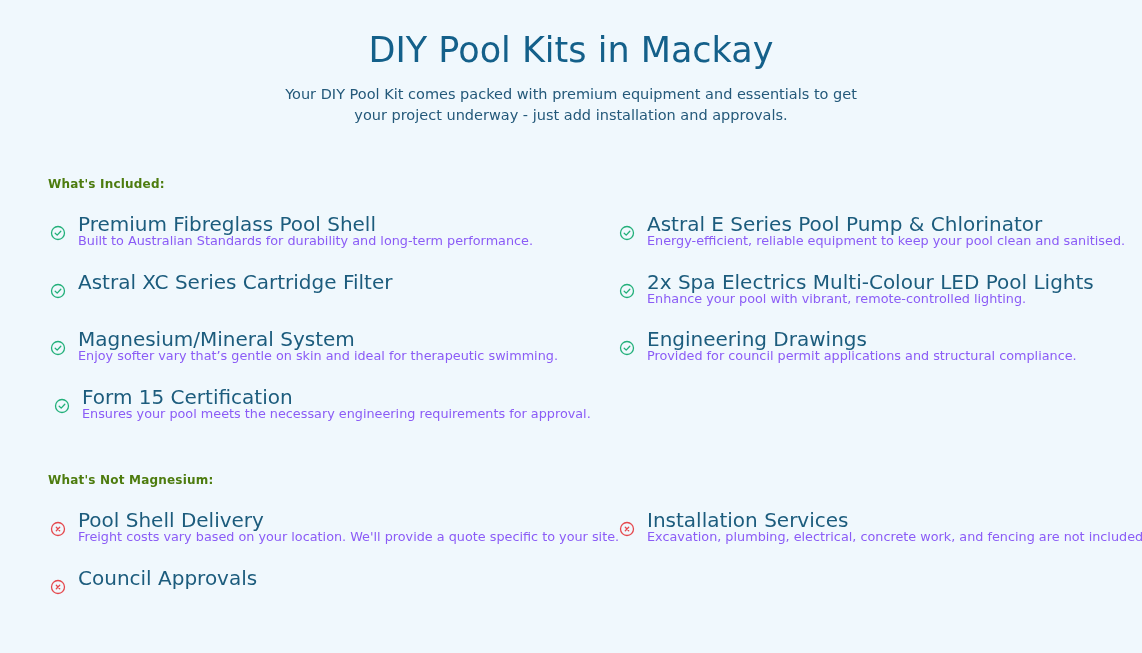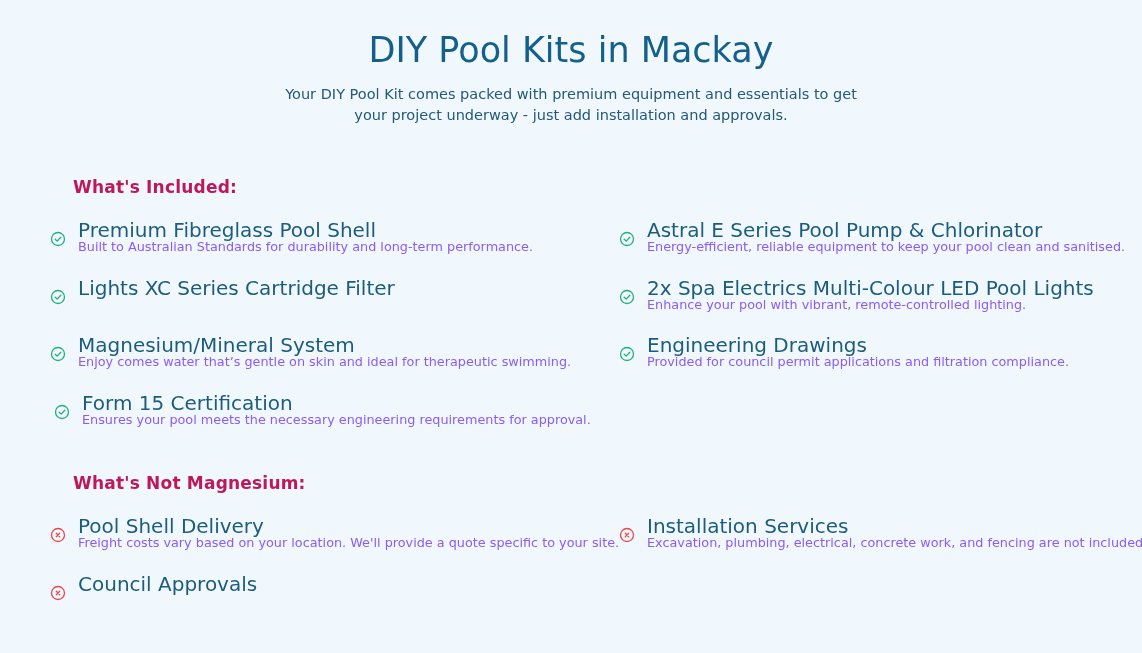--- a/index.html
+++ b/index.html
@@ -15,23 +15,22 @@
     font-size: 35px; font-weight: 500; color: #14608a;
     letter-spacing: 0px; line-height: 40px;
   }
   .hero p {
     width: 580px; margin: 14px auto 8px;
     font-size: 14.5px; line-height: 21px; color: #24597a;
   }
   .section { position: absolute; left: 48px; width: 1070px; }
   .section h2 {
     font-family: "DejaVu Sans", "Liberation Sans", sans-serif;
-    font-size: 17px; font-weight: 800; color: #be185d;
+    font-size: 12px; font-weight: 800; color: #4d7c0f;
     letter-spacing: 0.2px;
-    margin-left: 25px;
   }
   .grid { position: relative; margin-top: 0; }
   .item { position: absolute; width: 540px; height: 44px; }
   .item .icon {
     position: absolute; left: 2px; top: 13px; width: 16px; height: 16px;
   }
   .item .title {
     position: absolute; left: 30px; top: 0;
     font-size: 20px; font-weight: 500; color: #1c5c7d; white-space: nowrap;
   }
@@ -66,45 +65,45 @@
             <path d="M5.2 8.2 L7.2 10.1 L10.8 6.2" fill="none" stroke="#22b07a" stroke-width="1.3" stroke-linecap="round" stroke-linejoin="round"></path>
           </svg>
         <div class="title">Astral E Series Pool Pump &amp; Chlorinator</div>
         <div class="desc">Energy-efficient, reliable equipment to keep your pool clean and sanitised.</div>
       </div>
       <div class="item" style="left:0; top:79px;">
         <svg class="icon" viewBox="0 0 16 16">
             <circle cx="8" cy="8" r="6.5" fill="none" stroke="#22b07a" stroke-width="1.3"></circle>
             <path d="M5.2 8.2 L7.2 10.1 L10.8 6.2" fill="none" stroke="#22b07a" stroke-width="1.3" stroke-linecap="round" stroke-linejoin="round"></path>
           </svg>
-        <div class="title">Lights XC Series Cartridge Filter</div>
+        <div class="title">Astral XC Series Cartridge Filter</div>
       </div>
       <div class="item" style="left:569px; top:79px;">
         <svg class="icon" viewBox="0 0 16 16">
             <circle cx="8" cy="8" r="6.5" fill="none" stroke="#22b07a" stroke-width="1.3"></circle>
             <path d="M5.2 8.2 L7.2 10.1 L10.8 6.2" fill="none" stroke="#22b07a" stroke-width="1.3" stroke-linecap="round" stroke-linejoin="round"></path>
           </svg>
         <div class="title">2x Spa Electrics Multi-Colour LED Pool Lights</div>
         <div class="desc">Enhance your pool with vibrant, remote-controlled lighting.</div>
       </div>
       <div class="item" style="left:0; top:136px;">
         <svg class="icon" viewBox="0 0 16 16">
             <circle cx="8" cy="8" r="6.5" fill="none" stroke="#22b07a" stroke-width="1.3"></circle>
             <path d="M5.2 8.2 L7.2 10.1 L10.8 6.2" fill="none" stroke="#22b07a" stroke-width="1.3" stroke-linecap="round" stroke-linejoin="round"></path>
           </svg>
         <div class="title">Magnesium/Mineral System</div>
-        <div class="desc">Enjoy comes water that’s gentle on skin and ideal for therapeutic swimming.</div>
+        <div class="desc">Enjoy softer vary that’s gentle on skin and ideal for therapeutic swimming.</div>
       </div>
       <div class="item" style="left:569px; top:136px;">
         <svg class="icon" viewBox="0 0 16 16">
             <circle cx="8" cy="8" r="6.5" fill="none" stroke="#22b07a" stroke-width="1.3"></circle>
             <path d="M5.2 8.2 L7.2 10.1 L10.8 6.2" fill="none" stroke="#22b07a" stroke-width="1.3" stroke-linecap="round" stroke-linejoin="round"></path>
           </svg>
         <div class="title">Engineering Drawings</div>
-        <div class="desc">Provided for council permit applications and filtration compliance.</div>
+        <div class="desc">Provided for council permit applications and structural compliance.</div>
       </div>
       <div class="item" style="left:4px; top:194px;">
         <svg class="icon" viewBox="0 0 16 16">
             <circle cx="8" cy="8" r="6.5" fill="none" stroke="#22b07a" stroke-width="1.3"></circle>
             <path d="M5.2 8.2 L7.2 10.1 L10.8 6.2" fill="none" stroke="#22b07a" stroke-width="1.3" stroke-linecap="round" stroke-linejoin="round"></path>
           </svg>
         <div class="title">Form 15 Certification</div>
         <div class="desc">Ensures your pool meets the necessary engineering requirements for approval.</div>
       </div>
     </div>

